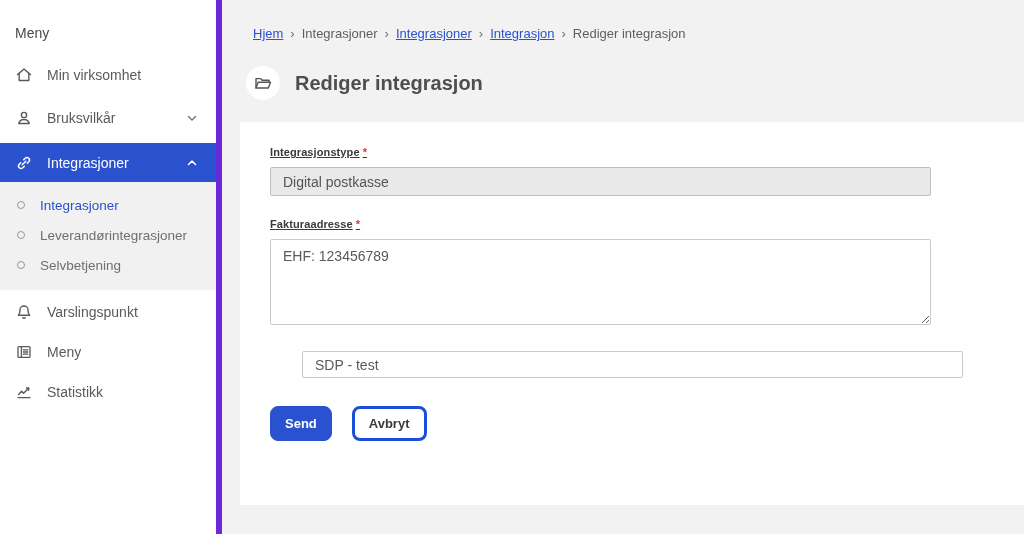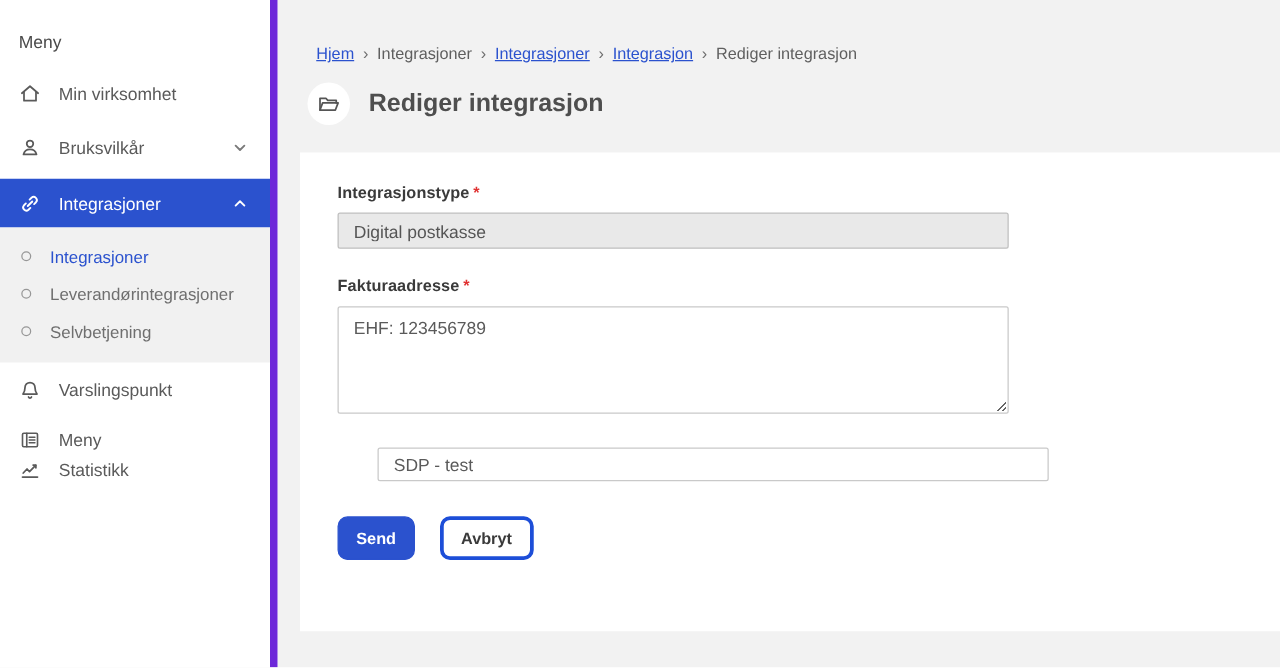--- a/index.html
+++ b/index.html
@@ -37,43 +37,43 @@
     font-size:13.5px; color:#6f6f6f; cursor:pointer;
   }
   .sub-item .bullet {
     width:8px; height:8px; border:1.5px solid #979797; border-radius:50%;
     flex:0 0 8px; background:transparent;
   }
   .sub-item.active { color:var(--accent); }
   svg { display:block; }
   
   .breadcrumb {
-    position:absolute; left:253px; top:35px; font-size:13px; color:#5f5f5f;
+    position:absolute; left:253px; top:26px; font-size:13px; color:#5f5f5f;
     white-space:nowrap;
   }
   .breadcrumb a { color:var(--accent); text-decoration:underline; cursor:pointer; }
   .crumb-sep { color:#6f6f6f; margin:0 7px; }
   .title-row { position:absolute; left:246px; top:66px; display:flex; align-items:center; }
   .title-badge {
     width:34px; height:34px; border-radius:50%; background:#ffffff;
     display:flex; align-items:center; justify-content:center; color:#555;
   }
   .page-title { margin-left:15px; font-size:20px; color:#4e4e4e; }
   .card {
     position:absolute; left:240px; top:122px; right:0; bottom:29px;
     background:#ffffff;
   }
   .form { padding:24px 0 0 30px; width:633px; }
   .field-label {
-    display:block; font-size:13px; font-weight:bold; color:#3a3a3a;
-    margin-bottom:9px; letter-spacing:.1px;
+    display:block; font-size:11px; font-weight:bold; color:#3a3a3a;
+    margin-bottom:9px; letter-spacing:.1px;text-decoration:underline;
   }
   .req { color:#e03131; margin-left:3px; font-weight:bold; }
   .ctrl {
-    width:537px; border:1px solid #c9c9c9; background:#fff; color:#5a5a5a;
+    width:661px; border:1px solid #c9c9c9; background:#fff; color:#5a5a5a;
     font-family:"Liberation Sans", sans-serif; font-size:14px;
     padding:4px 12px; border-radius:2px; outline:none;
   }
   input.ctrl { height:29px; }
   input.ctrl.small { height:27px;margin-left:32px; }
   input.ctrl:disabled { background:#e9e9e9; border-color:#bfbfbf; color:#555; }
   textarea.ctrl { height:86px; padding-top:8px; resize:both; }
   .field { margin-bottom:22px; }
   .btn-row { margin-top:28px; display:flex; gap:20px; }
   .btn {
@@ -167,21 +167,21 @@
       <span class="ni-icon">
         <svg viewBox="0 0 18 18" width="18" height="18" fill="none" stroke="currentColor" stroke-width="1.3" stroke-linecap="round" stroke-linejoin="round">
             <rect x="3" y="3.6" width="12" height="10.8" rx="1"></rect>
             <path d="M6.4 3.6v10.8"></path>
             <path d="M8.4 6.8h4.5M8.4 9h4.5M8.4 11.2h4.5"></path>
           </svg>
       </span>
       <span>Meny</span>
     </div>
 
-    <div class="nav-item" style="top:358px">
+    <div class="nav-item" style="top:374px">
       <span class="ni-icon">
         <svg viewBox="0 0 18 18" width="18" height="18" fill="none" stroke="currentColor" stroke-width="1.4" stroke-linecap="round" stroke-linejoin="round">
             <path d="M3 14.6h12"></path>
             <path d="M3.6 11.4 6.6 8.2l2 2.1 4.9-5"></path>
             <path d="M11.5 5h2.2v2.2"></path>
           </svg>
       </span>
       <span>Statistikk</span>
     </div>
   </aside>

